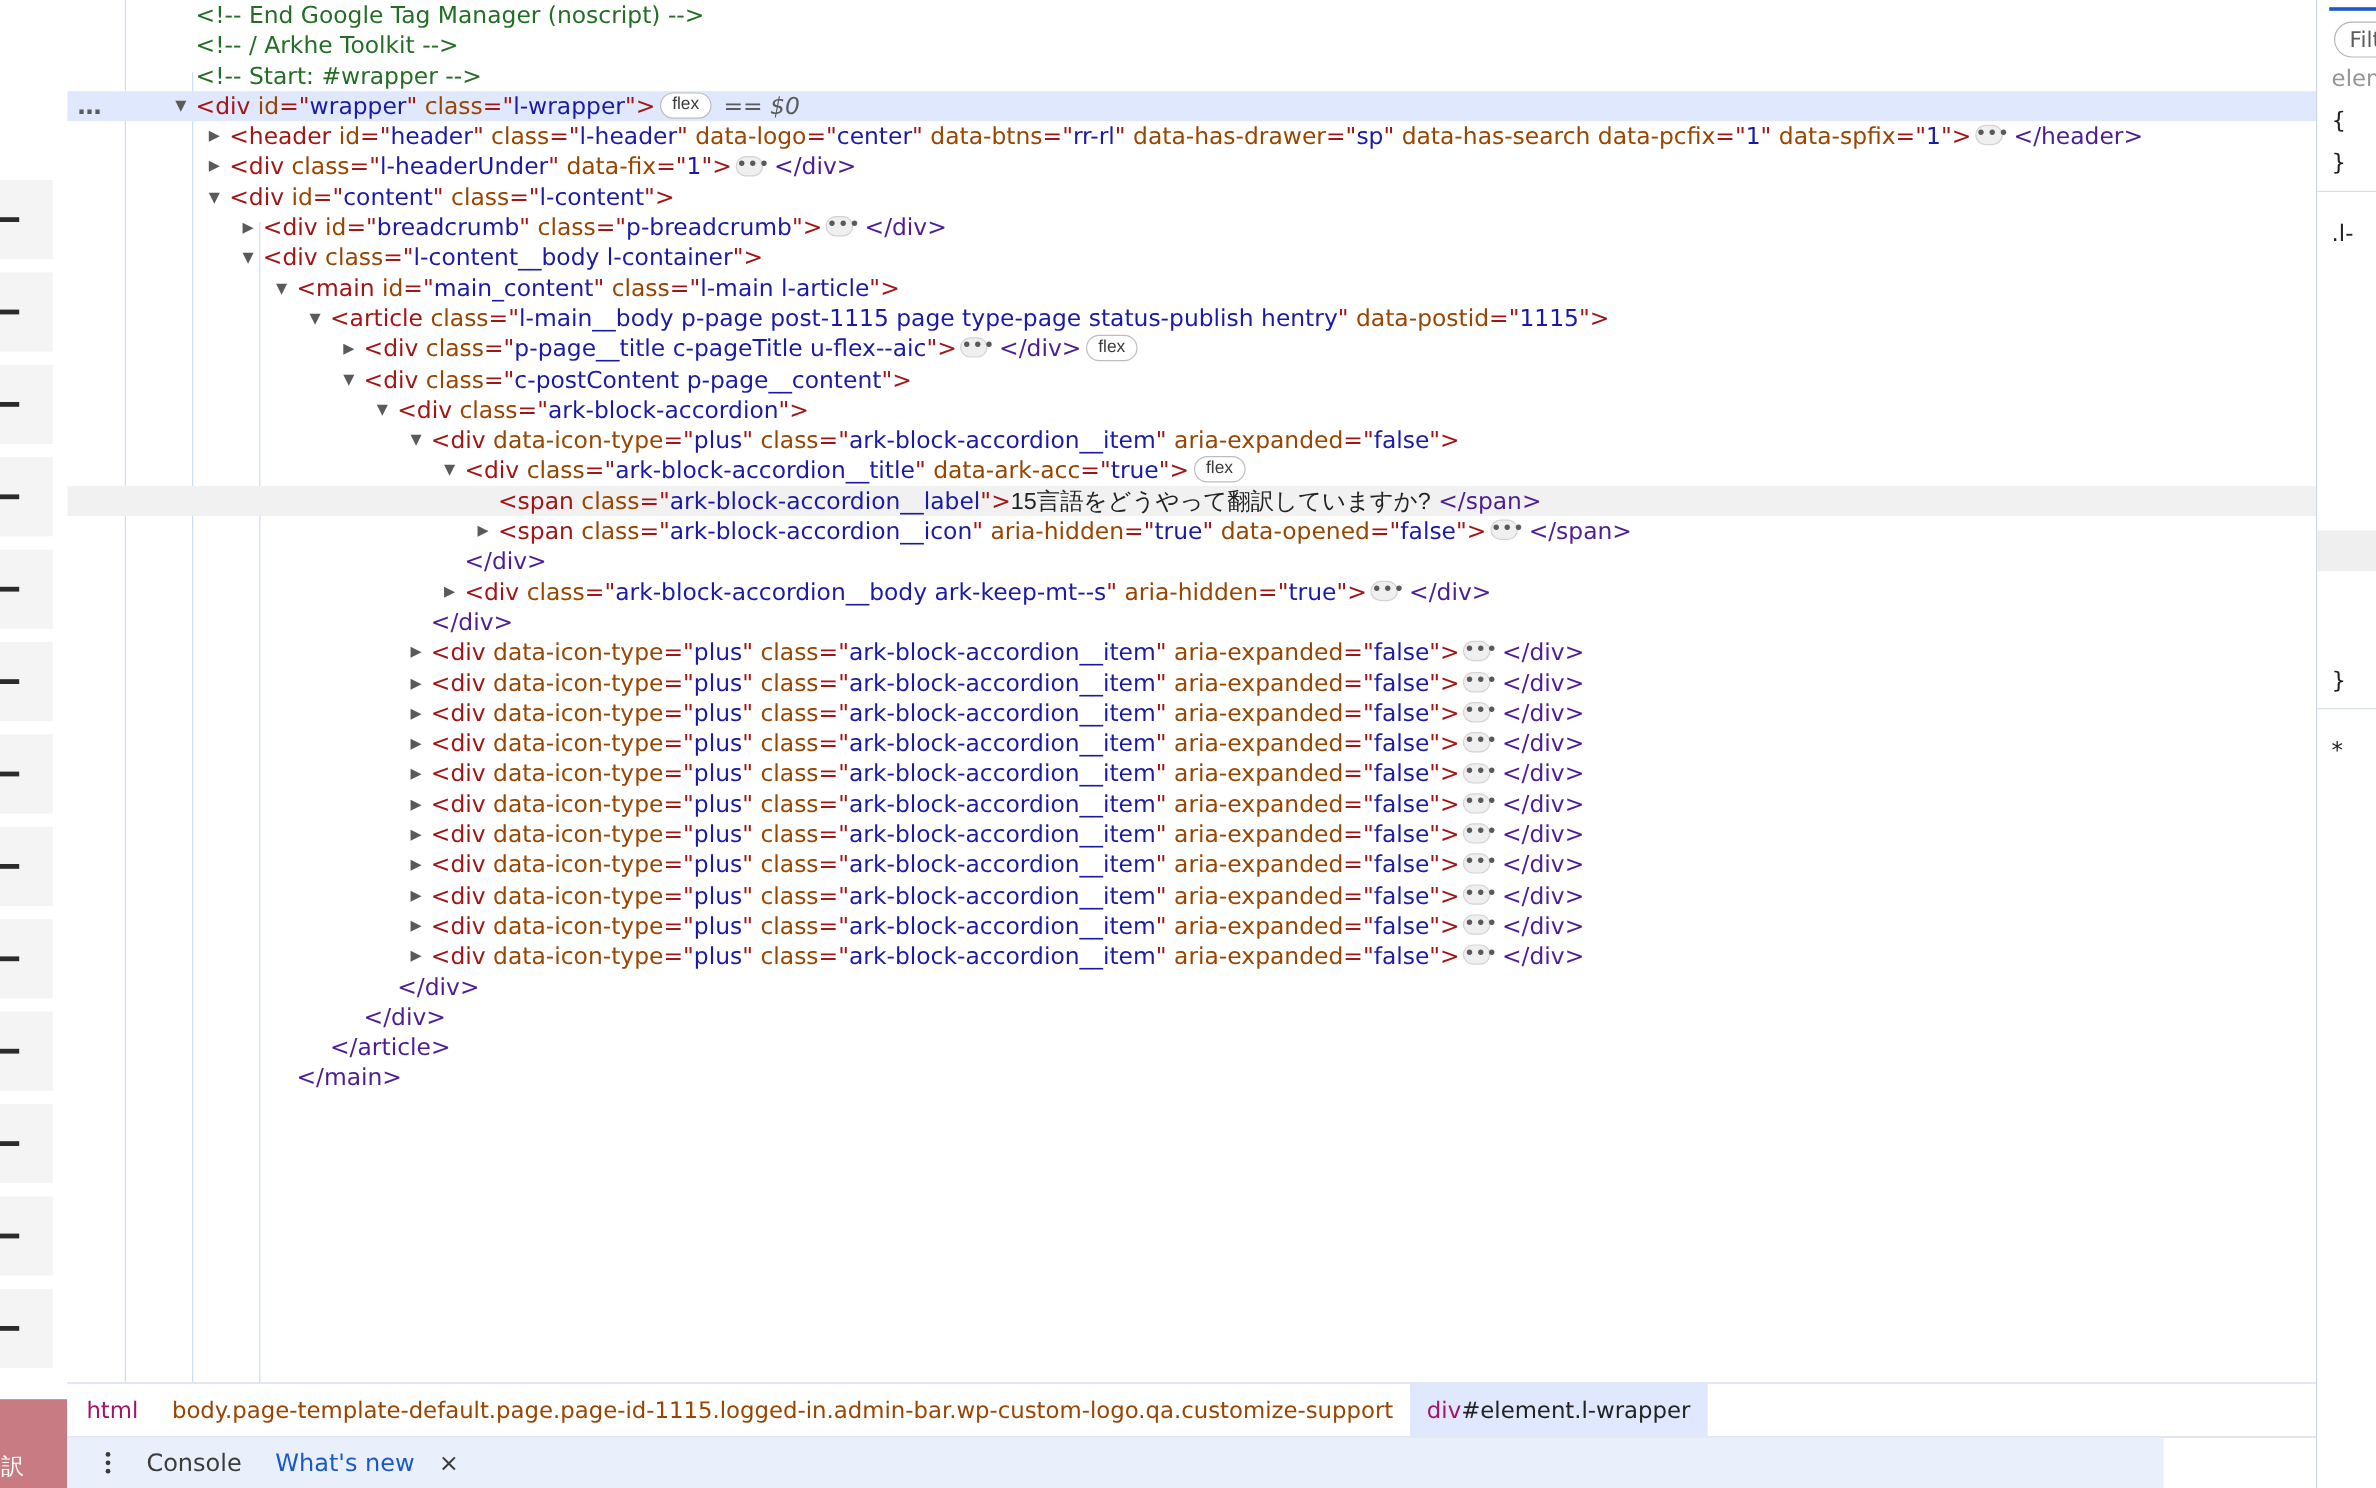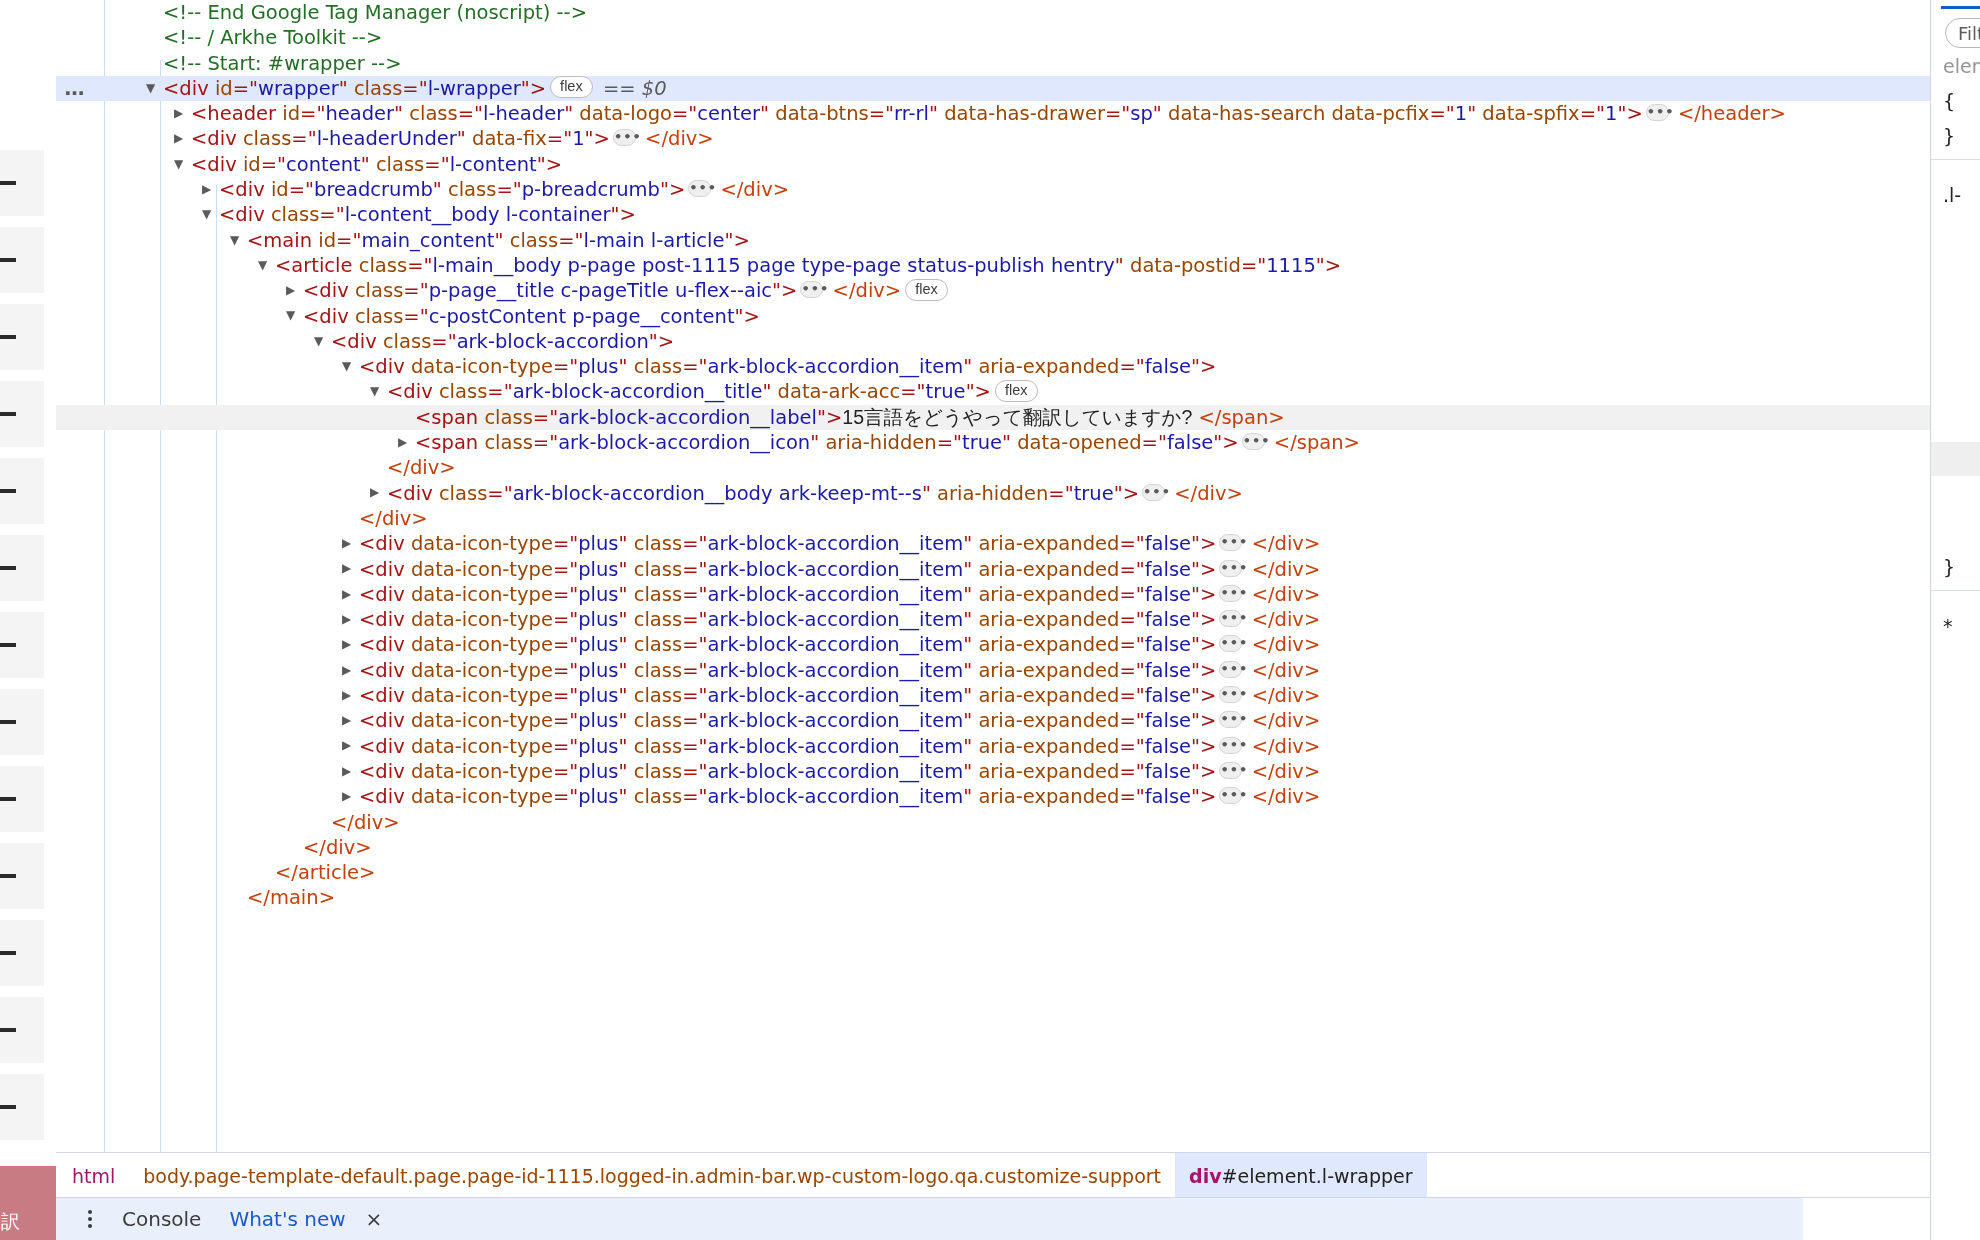--- a/index.html
+++ b/index.html
@@ -137,21 +137,21 @@
   .tri.spacer { color: transparent; }
 
   
   .t-comment { color: #236e25; }
   .t-tag     { color: #a31515; }
   .t-punct   { color: #a31515; }
   .t-attr    { color: #994500; }
   .t-val     { color: #1a1aa6; }
   .t-eq      { color: #a31515; }
   .t-text    { color: #222222; }
-  .t-close   { color: #c2410c; }
+  .t-close   { color: #4c1d95; }
   .t-dollar  { color: #5a5a5a; font-style: italic; }
 
   .badge-flex {
     display: inline-block;
     border: 1px solid #bdbdbd;
     border-radius: 11px;
     background: #ffffff;
     color: #3b3b3b;
     font-size: 14.5px;
     line-height: 17px;
@@ -205,21 +205,21 @@
     height: 44px;
     line-height: 46px;
     white-space: nowrap;
     color: #994500;
   }
   .crumb.first { color: #a3146b; padding-left: 16px; }
   .crumb.active {
     background: #dfe8fd;
     color: #222222;
   }
-  .crumb.active .cr-tag { color: #a3146b; font-weight: bold; }
+  .crumb.active .cr-tag { color: #a3146b; }
 
   
   .drawer-bar {
     position: absolute;
     left: 0;
     top: 1198px;
     width: 1747px;
     height: 42px;
     background: #eaf0fb;
     display: flex;

